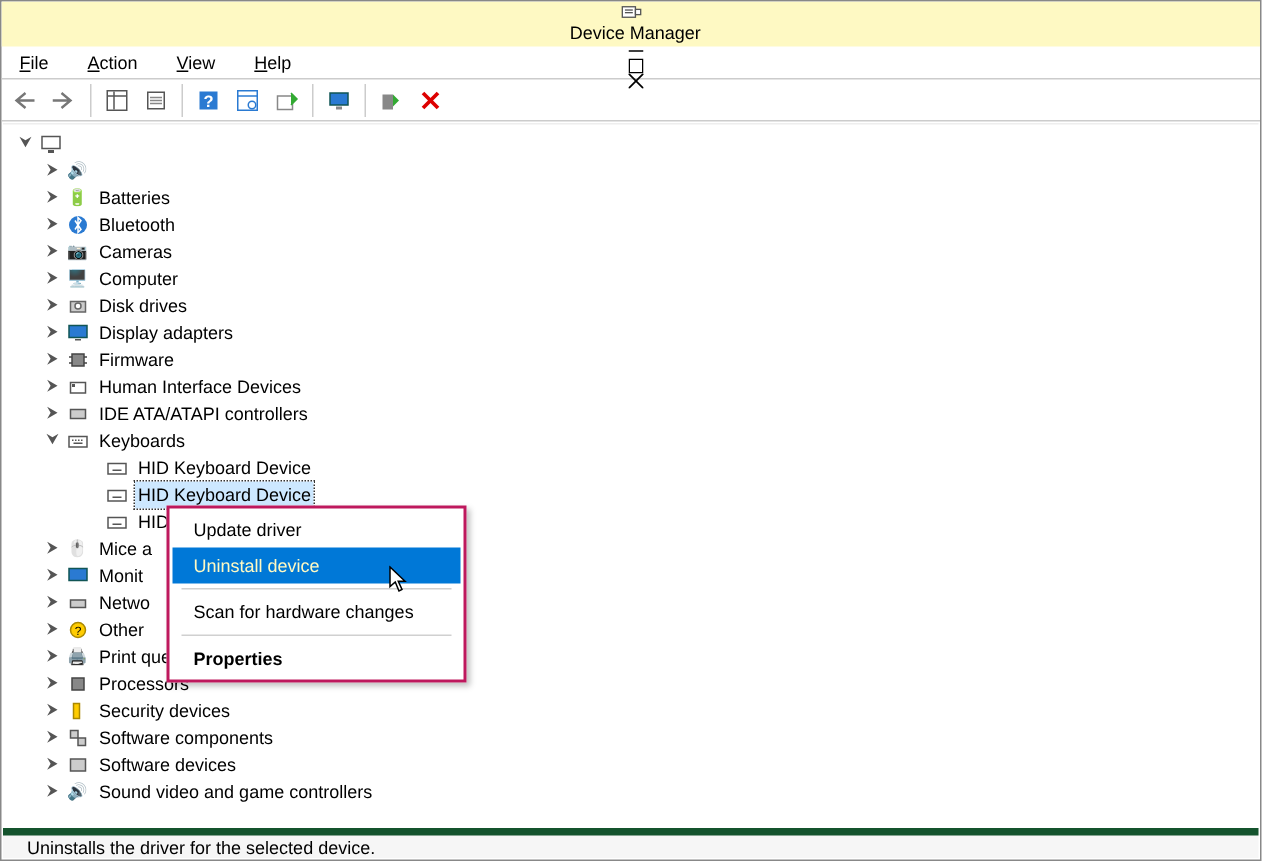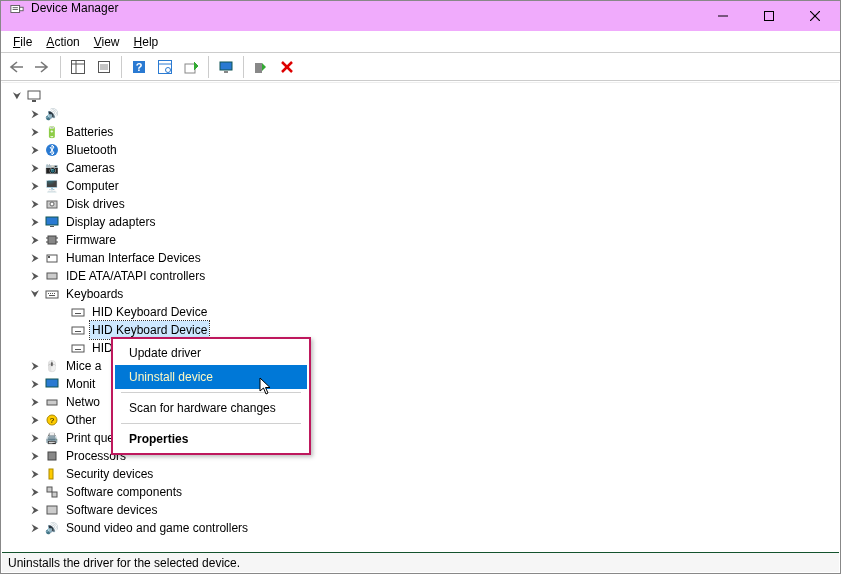--- a/index.html
+++ b/index.html
@@ -12,42 +12,43 @@
     width: 841px;
     height: 574px;
     overflow: hidden;
     position: relative;
     border: 1px solid #888;
   }
   
   .titlebar {
     height: 30px;
     display: flex;
-    align-items: flex-start;
+    align-items: center;
     padding: 0 2px 0 8px;
-    background: #f0abfc;
+    background: #fef9c3;
+    flex-direction: column;
   }
   .titlebar .app-icon {
     width: 16px; height: 16px; margin-right: 6px;
     display:flex; align-items:center; justify-content:center;
   }
   .titlebar .title { font-size: 12px; }
   .titlebar .spacer { flex: 1; }
   .winbtn {
     width: 46px; height: 30px;
     display: flex; align-items: center; justify-content: center;
     font-size: 14px; font-family: "Segoe UI Symbol", sans-serif;
   }
   
   .menubar {
     height: 22px;
     display: flex;
     align-items: center;
     padding: 0 6px;
-    gap: 2px;
+    gap: 14px;
     border-bottom: 1px solid #ccc;
   }
   .menuitem {
     padding: 2px 6px;
     cursor: default;
   }
   .menuitem .ul { text-decoration: underline; }
   
   .toolbar {
     height: 28px;
@@ -130,23 +131,23 @@
   .cm-sep {
     height:1px; background:#d0d0d0; margin:3px 6px;
   }
   .cm-item.bold { font-weight:600; }
   
   .statusbar {
     position:absolute;
     left:1px; right:1px; bottom:1px;
     height:20px;
     display:flex; align-items:center;
-    padding:0 6px;
+    padding:0 16px;
     font-size:12px;
-    border-top:1px solid #14532d;
+    border-top:5px solid #14532d;
     background:#f6f6f6;
   }
   
   .cursor {
     position:absolute;
     width:16px; height:20px;
     z-index:200;
     pointer-events:none;
   }
   

